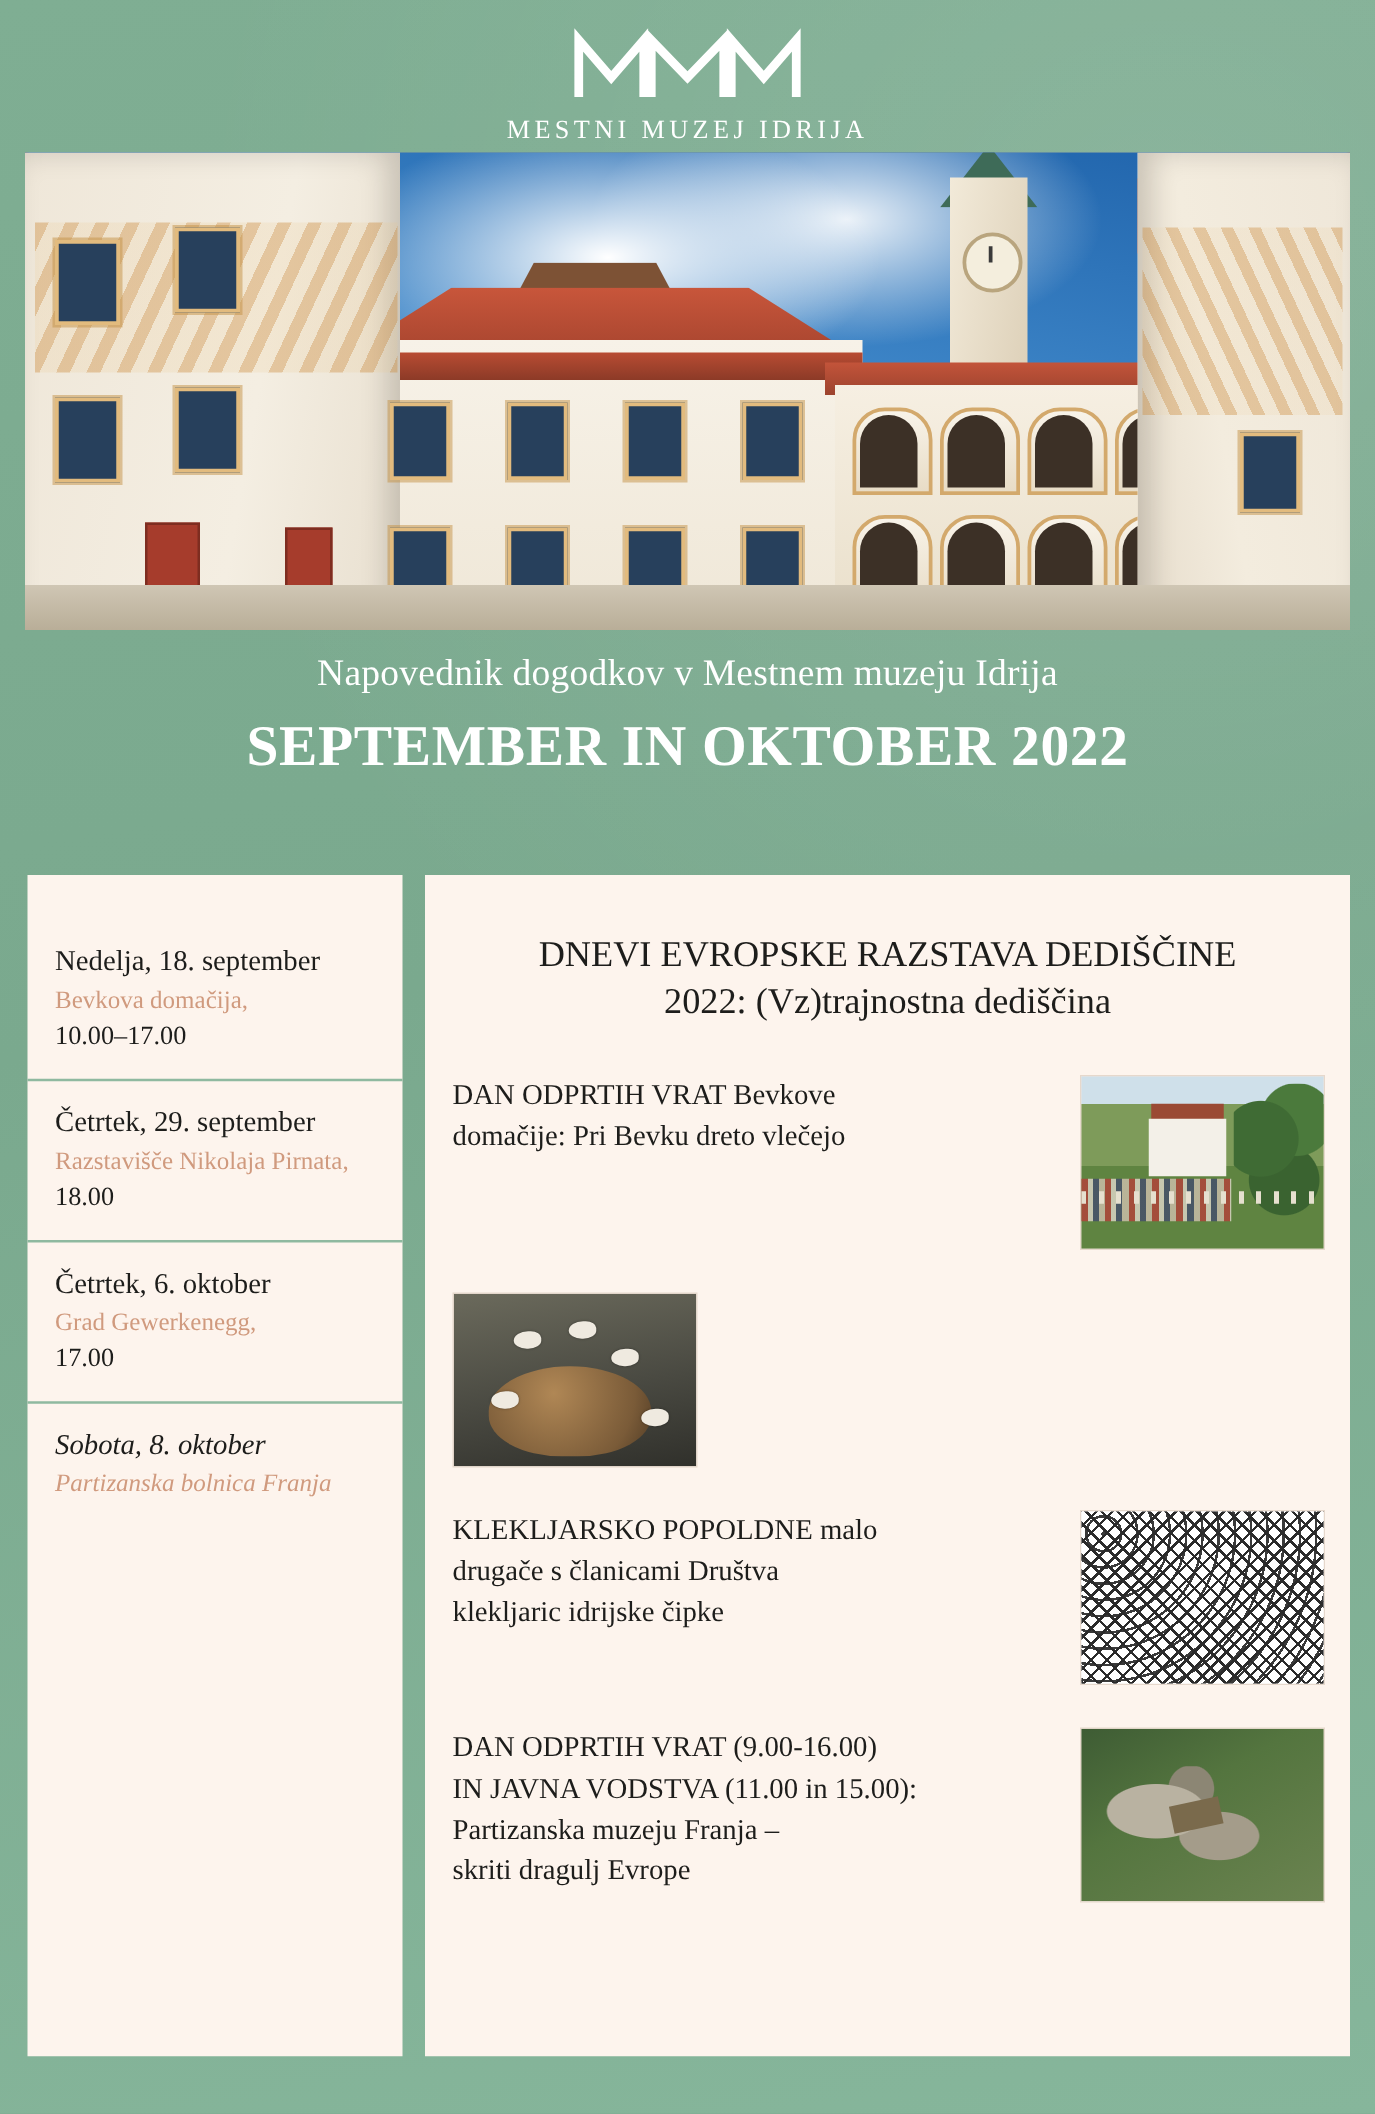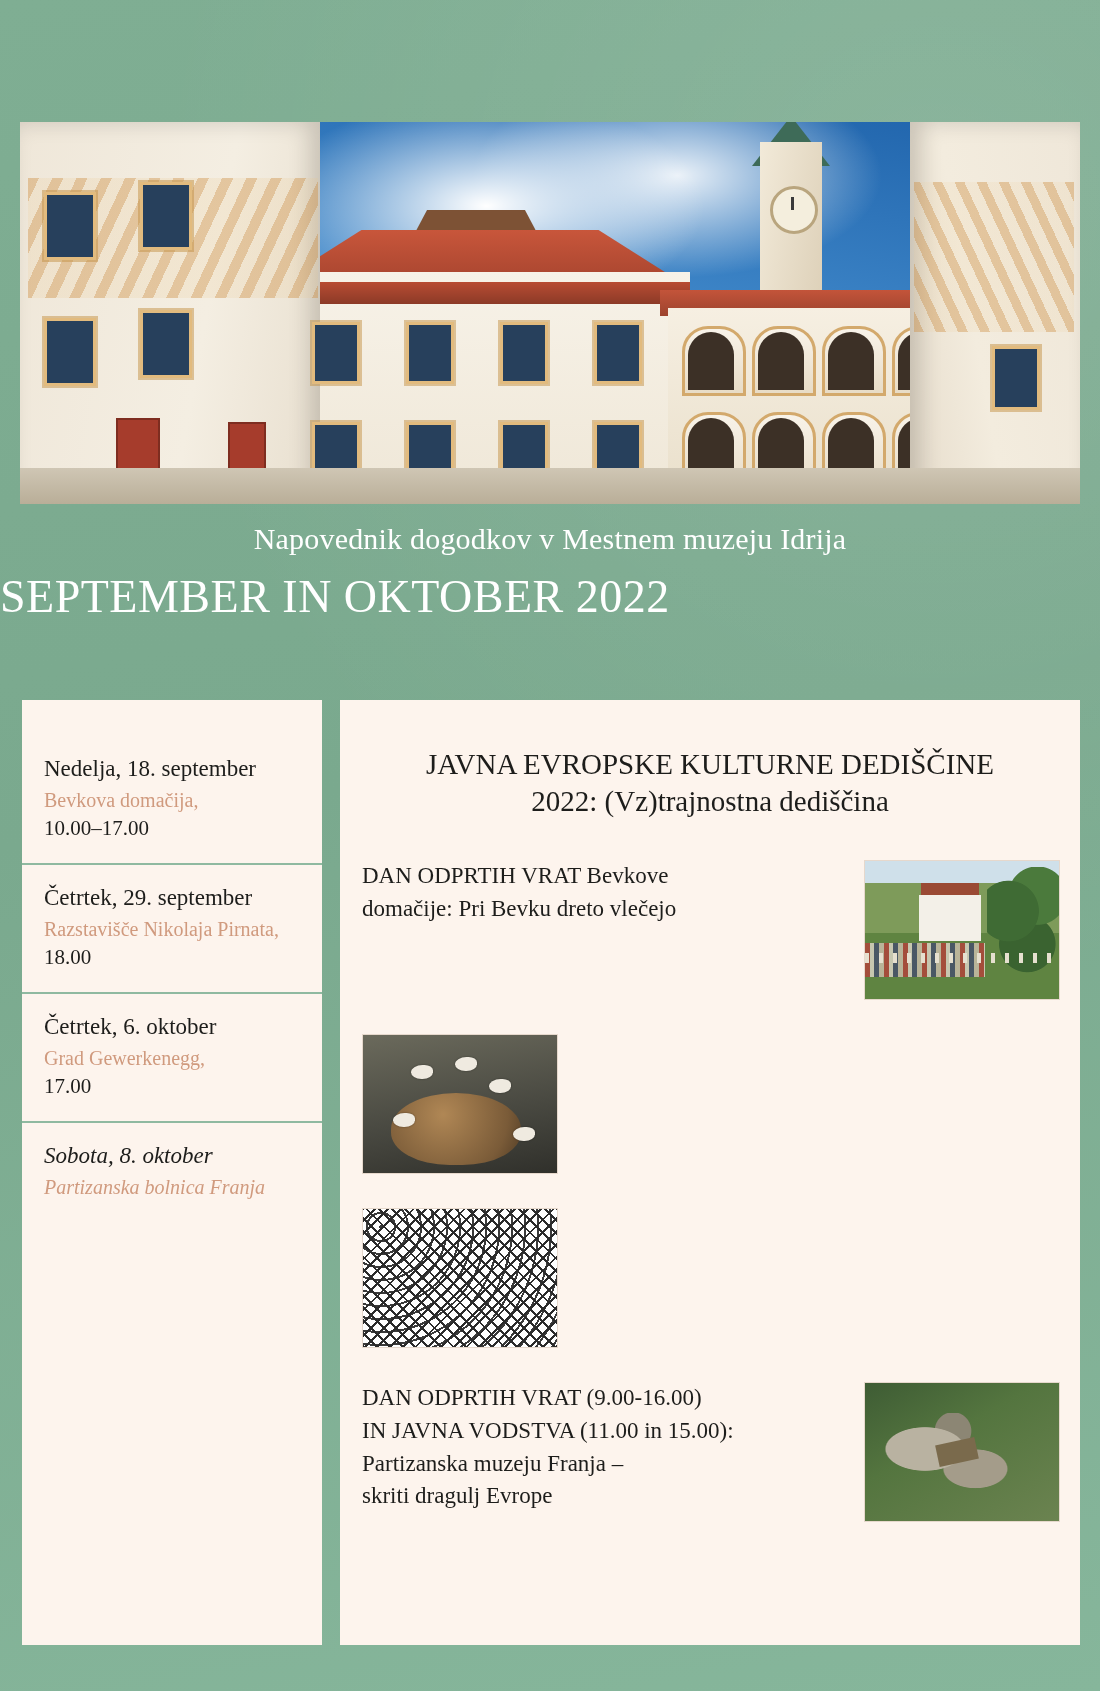--- a/index.html
+++ b/index.html
@@ -172,23 +172,24 @@
     position: absolute;
     top: 522px; left: 0; width: 100%;
     text-align: center;
     color: #ffffff;
     font-size: 30px;
     letter-spacing: .2px;
   }
   .maintitle {
     position: absolute;
     top: 570px; left: 0; width: 100%;
+    text-align: center;
     color: #ffffff;
     font-size: 46px;
-    font-weight: normal;
+    font-weight: bold;
     letter-spacing: .5px;
   }
 
   
   .panel-left {
     position: absolute;
     left: 22px; top: 700px;
     width: 300px; height: 945px;
     background: #fdf4ed;
   }
@@ -369,20 +370,32 @@
     position: absolute; left: 72px; top: 58px; width: 40px; height: 22px;
     background: #7a6a4c;
     transform: rotate(-12deg);
   }
 </style>
 </head>
 <body>
 
 <div class="poster">
 
+  <div class="header">
+    <span class="logo-mark">
+      <svg width="190" height="62" viewBox="0 0 190 62" aria-hidden="true">
+        <g fill="none" stroke="#ffffff" stroke-width="7" stroke-linecap="square">
+          <path d="M8 56 L8 14 L34 44 L60 14 L60 56"></path>
+          <path d="M66 56 L66 14 L95 44 L124 14 L124 56"></path>
+          <path d="M130 56 L130 14 L156 44 L182 14 L182 56"></path>
+        </g>
+      </svg>
+    </span>
+    <div class="logo-text">MESTNI MUZEJ IDRIJA</div>
+  </div>
 
   <div class="hero">
     <div class="hero-sky"></div>
 
     <div class="b-center-dormer"></div>
     <div class="b-center-roof"></div>
     <div class="b-center"></div>
     <div class="b-center-roof2"></div>
 
     <div class="tower-roof"></div>
@@ -463,21 +476,21 @@
       <div class="date-block">
         <div class="date-day">Sobota, 8. oktober</div>
         <div class="date-place">Partizanska bolnica Franja</div>
         <div class="date-time"></div>
       </div>
     </div>
   </div>
 
   <div class="panel-right">
     <div class="ded-title">
-      <div>JAVNA EVROPSKE KULTURNE DEDIŠČINE</div>
+      <div>DNEVI EVROPSKE RAZSTAVA DEDIŠČINE</div>
       <div>2022: (Vz)trajnostna dediščina</div>
     </div>
 
     <div class="events">
 
       <div class="event">
         <div class="event-text">
           <div>DAN ODPRTIH VRAT Bevkove</div>
           <div>domačije: Pri Bevku dreto vlečejo</div>
         </div>
@@ -492,20 +505,25 @@
           <div class="t2-mound"></div>
           <div class="bird" style="left:48px;top:30px;"></div>
           <div class="bird" style="left:92px;top:22px;"></div>
           <div class="bird" style="left:126px;top:44px;"></div>
           <div class="bird" style="left:30px;top:78px;"></div>
           <div class="bird" style="left:150px;top:92px;"></div>
         </div>
       </div>
 
       <div class="event">
+        <div class="event-text">
+          <div>KLEKLJARSKO POPOLDNE malo</div>
+          <div>drugače s članicami Društva</div>
+          <div>klekljaric idrijske čipke</div>
+        </div>
         <div class="event-thumb t3">
           <div class="t3-pattern"></div>
         </div>
       </div>
 
       <div class="event">
         <div class="event-text">
           <div>DAN ODPRTIH VRAT (9.00-16.00)</div>
           <div>IN JAVNA VODSTVA (11.00 in 15.00):</div>
           <div>Partizanska muzeju Franja –</div>

